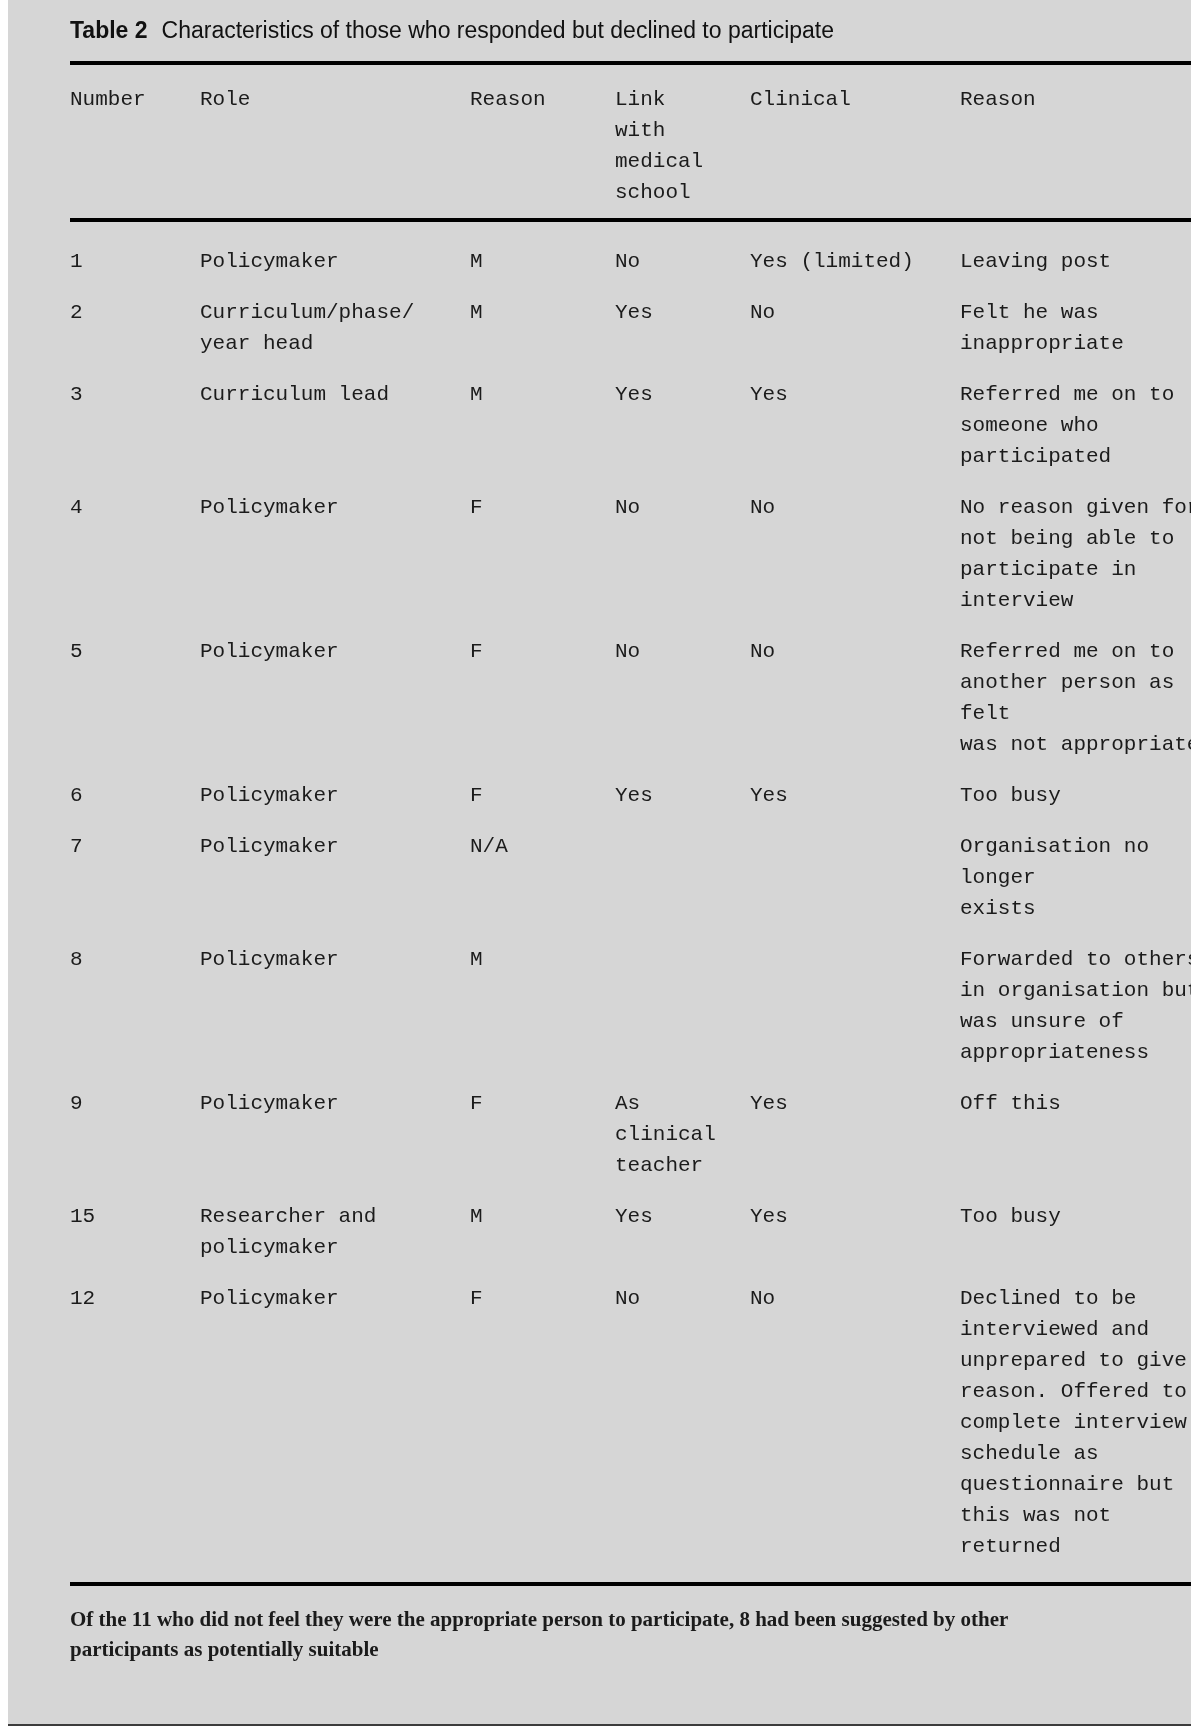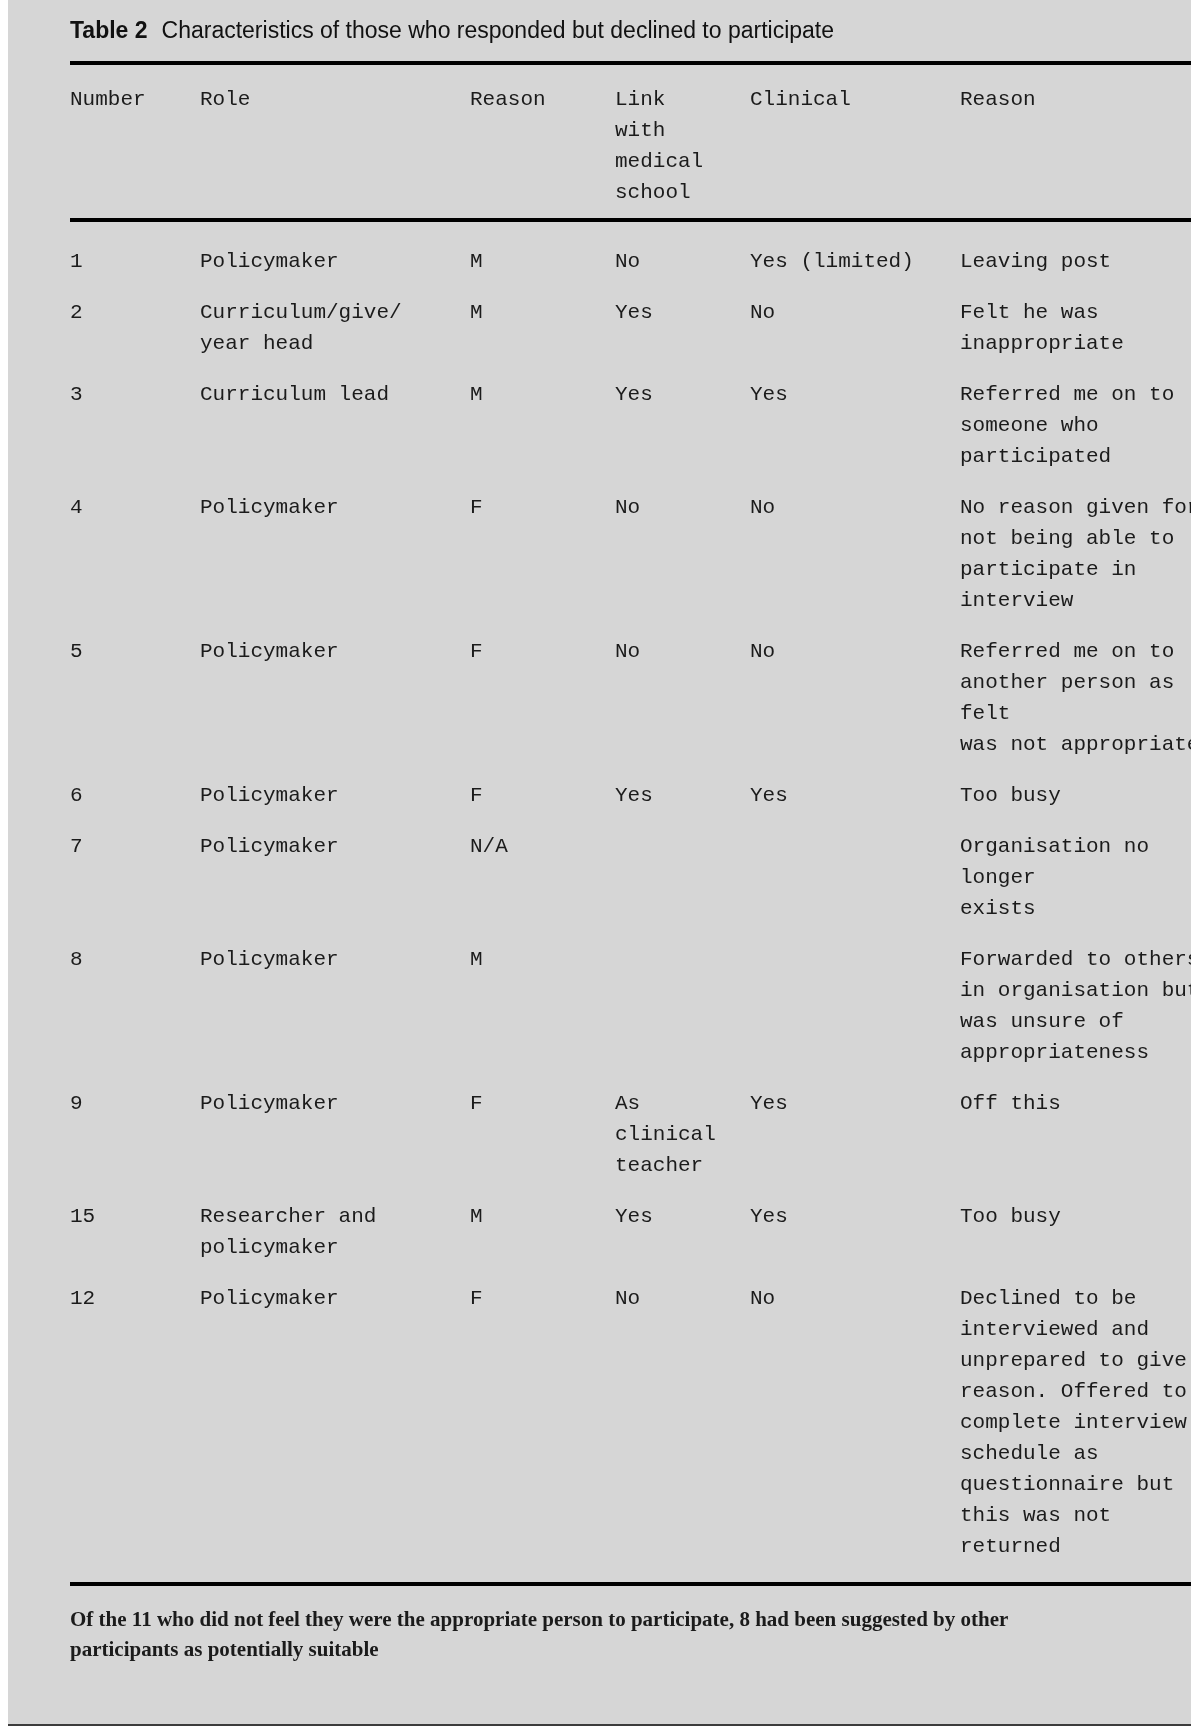--- a/index.html
+++ b/index.html
@@ -126,21 +126,21 @@
         <tr>
           <td>1</td>
           <td>Policymaker</td>
           <td>M</td>
           <td>No</td>
           <td>Yes (limited)</td>
           <td>Leaving post</td>
         </tr>
         <tr>
           <td>2</td>
-          <td>Curriculum/give/
+          <td>Curriculum/phase/
 year head</td>
           <td>M</td>
           <td>Yes</td>
           <td>No</td>
           <td>Felt he was
 inappropriate</td>
         </tr>
         <tr>
           <td>3</td>
           <td>Curriculum lead</td>

